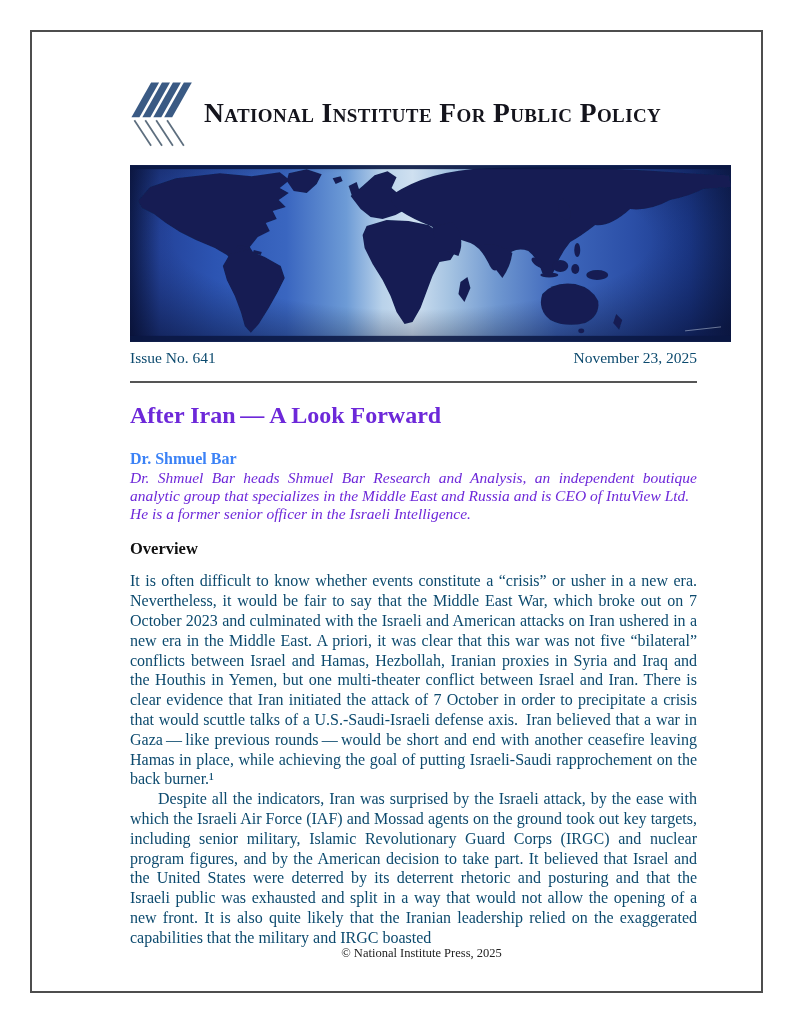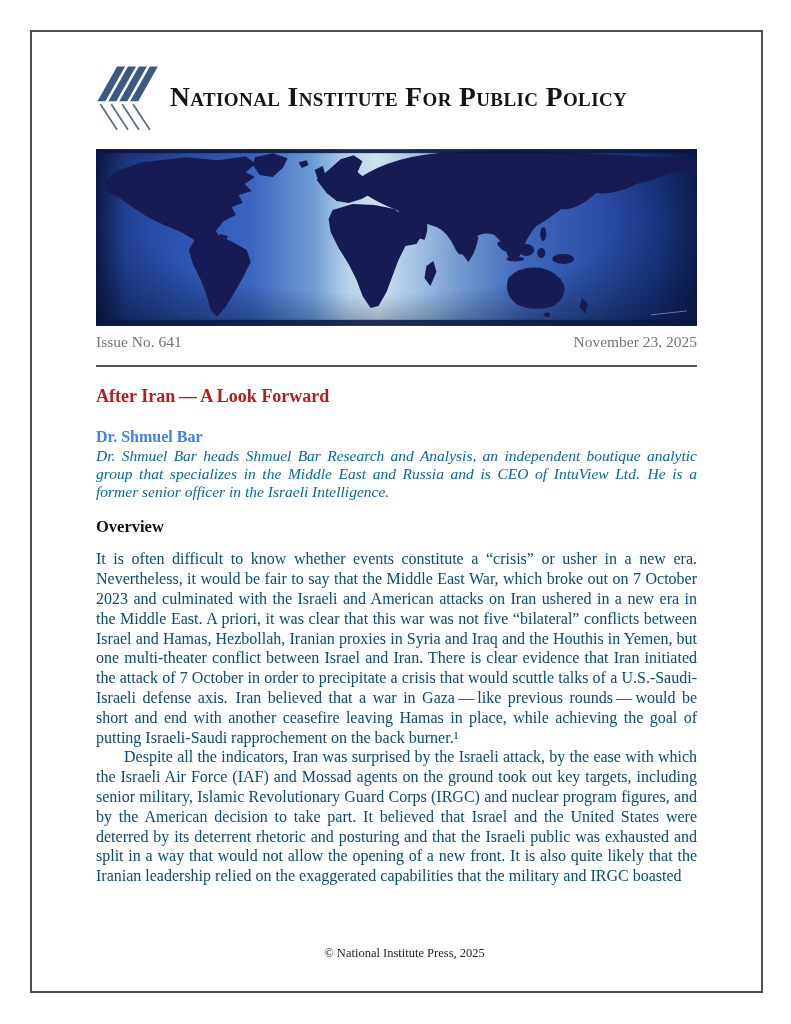--- a/index.html
+++ b/index.html
@@ -4,44 +4,44 @@
 <style>
   html, body { margin:0; padding:0; }
   body {
     width:791px; height:1024px; position:relative; background:#ffffff;
     font-family:"Liberation Serif", serif; color:#1a1a1a; overflow:hidden;
   }
   .frame {
     position:absolute; left:30px; top:30px; width:733px; height:963px;
     border:2px solid #4d4d4d; box-sizing:border-box; background:#ffffff;
   }
-  .content { padding:0 64px; position:relative; height:100%; box-sizing:border-box; }
+  .content { padding:16px 64px; position:relative; height:100%; box-sizing:border-box;margin-left:34px; }
 
   .header { display:flex; align-items:center; gap:10px; padding-top:28px; }
   .logo-wrap { flex:0 0 auto; width:64px; height:74px; }
   .org-name {
     font-size:27.5px; font-weight:bold; font-variant:small-caps;
     letter-spacing:0.4px; color:#14141c; white-space:nowrap; line-height:1.1;
   }
 
   .map-banner { margin-top:15px; width:601px; height:177px; position:relative; }
   .map-banner svg { display:block; }
 
   .series-title {
     text-align:center; font-variant:small-caps; font-size:42px; line-height:48px;
     margin-top:5px; letter-spacing:1.5px; word-spacing:7px; color:#101010; font-weight:400;
   }
 
-  .issue-row { display:flex; justify-content:space-between; margin-top:7px; font-size:15.5px; color:#737373; }
+  .issue-row { display:flex; justify-content:space-between; margin-top:7px; font-size:15.5px; color:#0c4a6e; }
 
   .rule { border:none; border-top:2px solid #555555; margin:14px 0 0 0; }
 
-  .article-title { margin-top:19px; font-size:18px; font-weight:bold; color:#b91c1c; }
+  .article-title { margin-top:19px; font-size:24px; font-weight:bold; color:#6d28d9; }
   .author-name  { margin-top:21px; font-size:16px; font-weight:bold; color:#3b82f6; }
-  .author-bio   { margin-top:1px; font-size:15.5px; font-style:italic; line-height:17.8px; text-align:justify; color:#0369a1; }
+  .author-bio   { margin-top:1px; font-size:15.5px; font-style:italic; line-height:17.8px; text-align:justify; color:#6d28d9; }
 
   .section-heading { margin-top:17px; font-size:16.5px; font-weight:bold; color:#101010; }
 
   .body-para { margin:12px 0 0 0; font-size:16px; line-height:19.8px; text-align:justify; color:#0c4a6e; }
   .body-para.indent { margin:0; text-indent:28px; }
 
   .footer-copyright {
     position:absolute; left:16px; right:0; bottom:30px; text-align:center;
     font-size:12.5px; color:#222222;
   }

